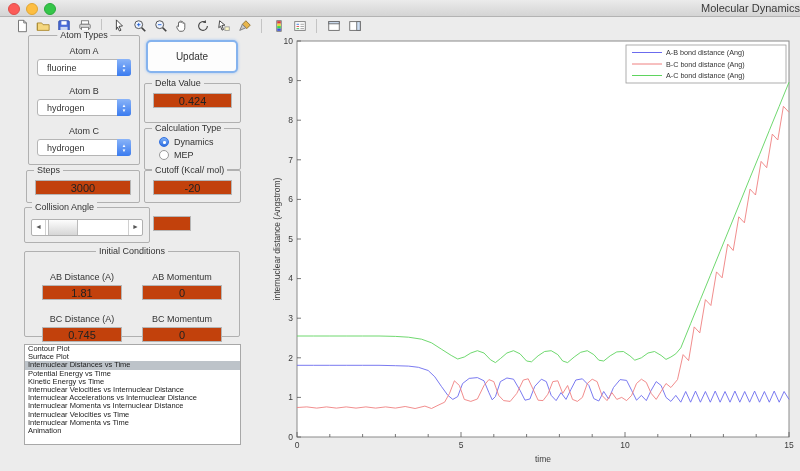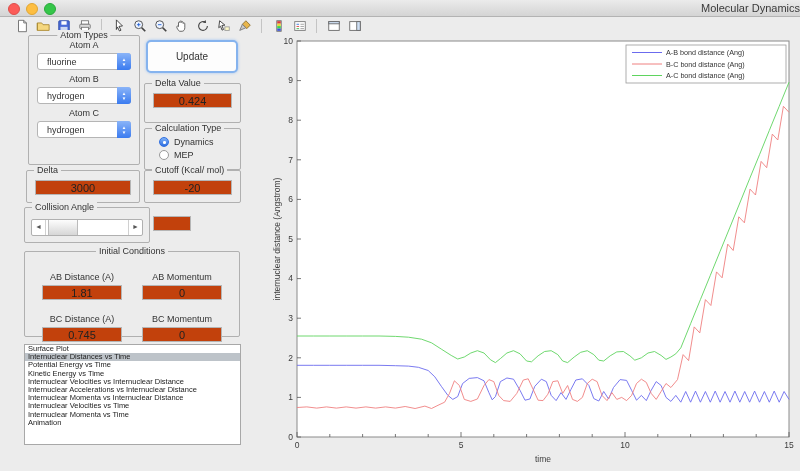--- a/index.html
+++ b/index.html
@@ -31,21 +31,21 @@
   }
   .tb-btn svg{width:14px;height:14px;}
   .tb-sep{width:1px;height:14px;background:#c4c4c4;margin:0 5px;}
   
   .panel{position:absolute;border:1px solid #b0b0b0;border-radius:2px;}
   .panel-title{
     position:absolute;top:-6px;left:7px;background:#ececec;
     padding:0 3px;font-size:9px;color:#333;white-space:nowrap;
   }
   .panel-title.center{left:50%;transform:translateX(-50%);}
-  .field-label{font-size:9px;text-align:center;margin-top:4px;color:#333;}
+  .field-label{font-size:9px;text-align:center;margin-top:10px;color:#333;}
   
   .dropdown{
     position:relative;height:17px;margin:3px 8px 4px;background:#fff;
     border:1px solid #b5b5b5;border-radius:3px;font-size:9px;line-height:16px;
     padding-left:9px;box-sizing:border-box;
   }
   .dd-btn{
     position:absolute;right:-1px;top:-1px;bottom:-1px;width:14px;
     background:linear-gradient(#8ab4f8,#3a7bf0);border-radius:0 3px 3px 0;
     color:#fff;display:flex;flex-direction:column;align-items:center;
@@ -266,21 +266,21 @@
         <span class="radio-label">Dynamics</span>
       </div>
       <div class="radio-row">
         <span class="radio"></span>
         <span class="radio-label">MEP</span>
       </div>
     </div>
 </div>
 
 <div class="panel" style="left:26px;top:170px;width:112px;height:31px;">
-  <span class="panel-title">Delta</span>
+  <span class="panel-title">Steps</span>
   <input class="tfield wide" value="3000" style="">
 </div>
 
 <div class="panel" style="left:144px;top:170px;width:95px;height:31px;">
   <span class="panel-title">Cutoff (Kcal/ mol)</span>
   <input class="tfield wide" value="-20" style="">
 </div>
 
 <div class="panel" style="left:24px;top:207px;width:124px;height:34px;text-decoration:underline;">
   <span class="panel-title">Collision Angle</span>
@@ -308,20 +308,21 @@
       <input class="tfield" value="0.745" style="">
     </div>
     <div class="ic-cell">
       <div class="field-label">BC Momentum</div>
       <input class="tfield" value="0" style="">
     </div>
   </div>
 </div>
 
 <div class="listbox" id="listbox">
+    <div class="list-item">Contour Plot</div>
     <div class="list-item">Surface Plot</div>
     <div class="list-item selected">Internuclear Distances vs Time</div>
     <div class="list-item">Potential Energy vs Time</div>
     <div class="list-item">Kinetic Energy vs Time</div>
     <div class="list-item">Internuclear Velocities vs Internuclear Distance</div>
     <div class="list-item">Internuclear Accelerations vs Internuclear Distance</div>
     <div class="list-item">Internuclear Momenta vs Internuclear Distance</div>
     <div class="list-item">Internuclear Velocities vs Time</div>
     <div class="list-item">Internuclear Momenta vs Time</div>
     <div class="list-item">Animation</div>

